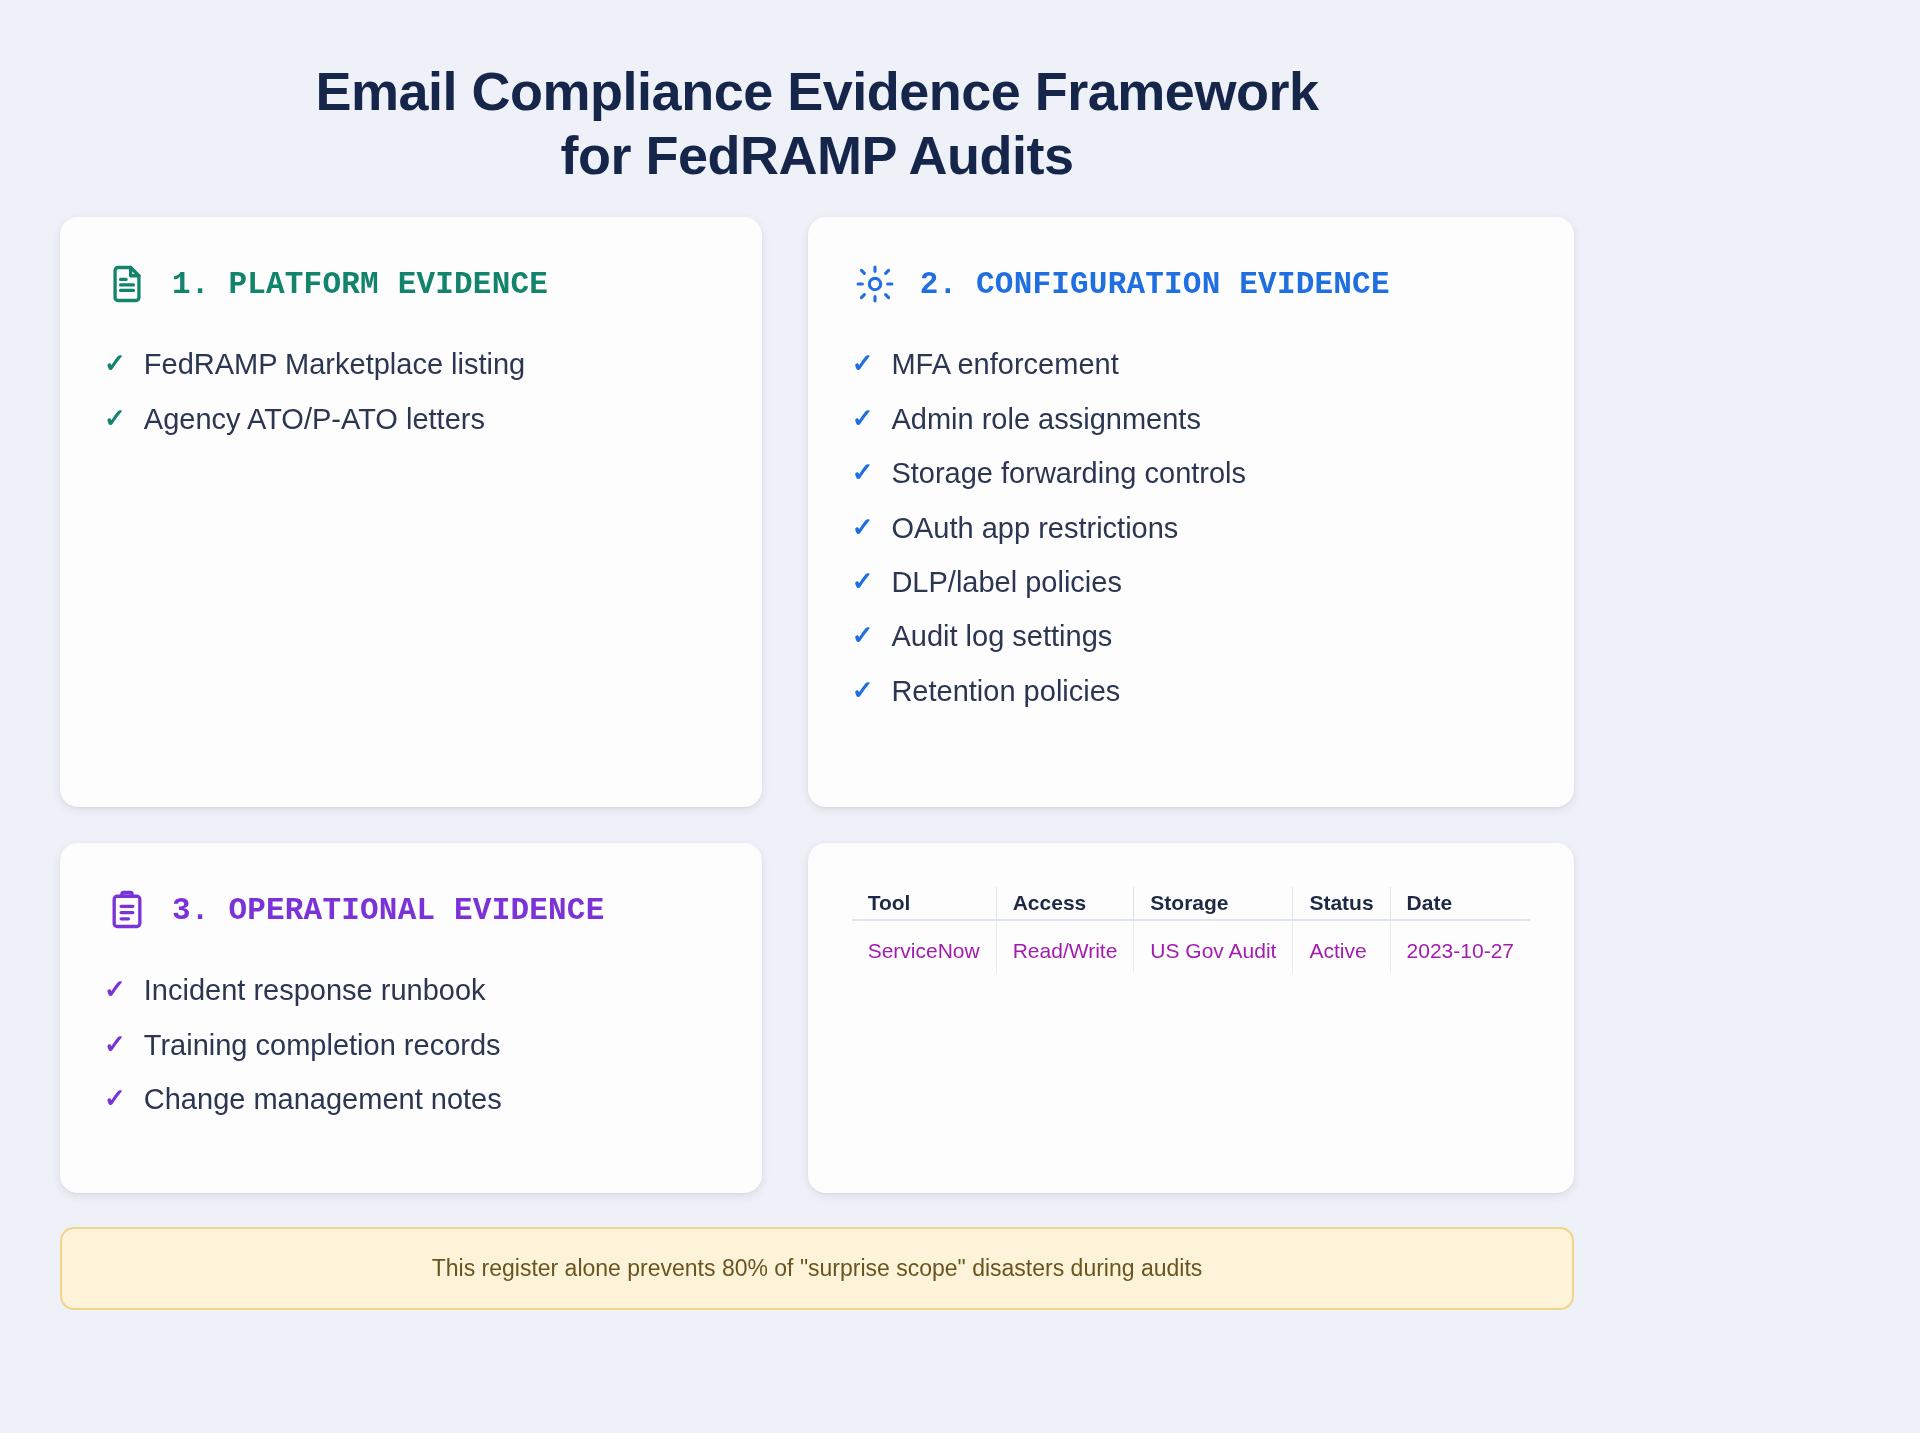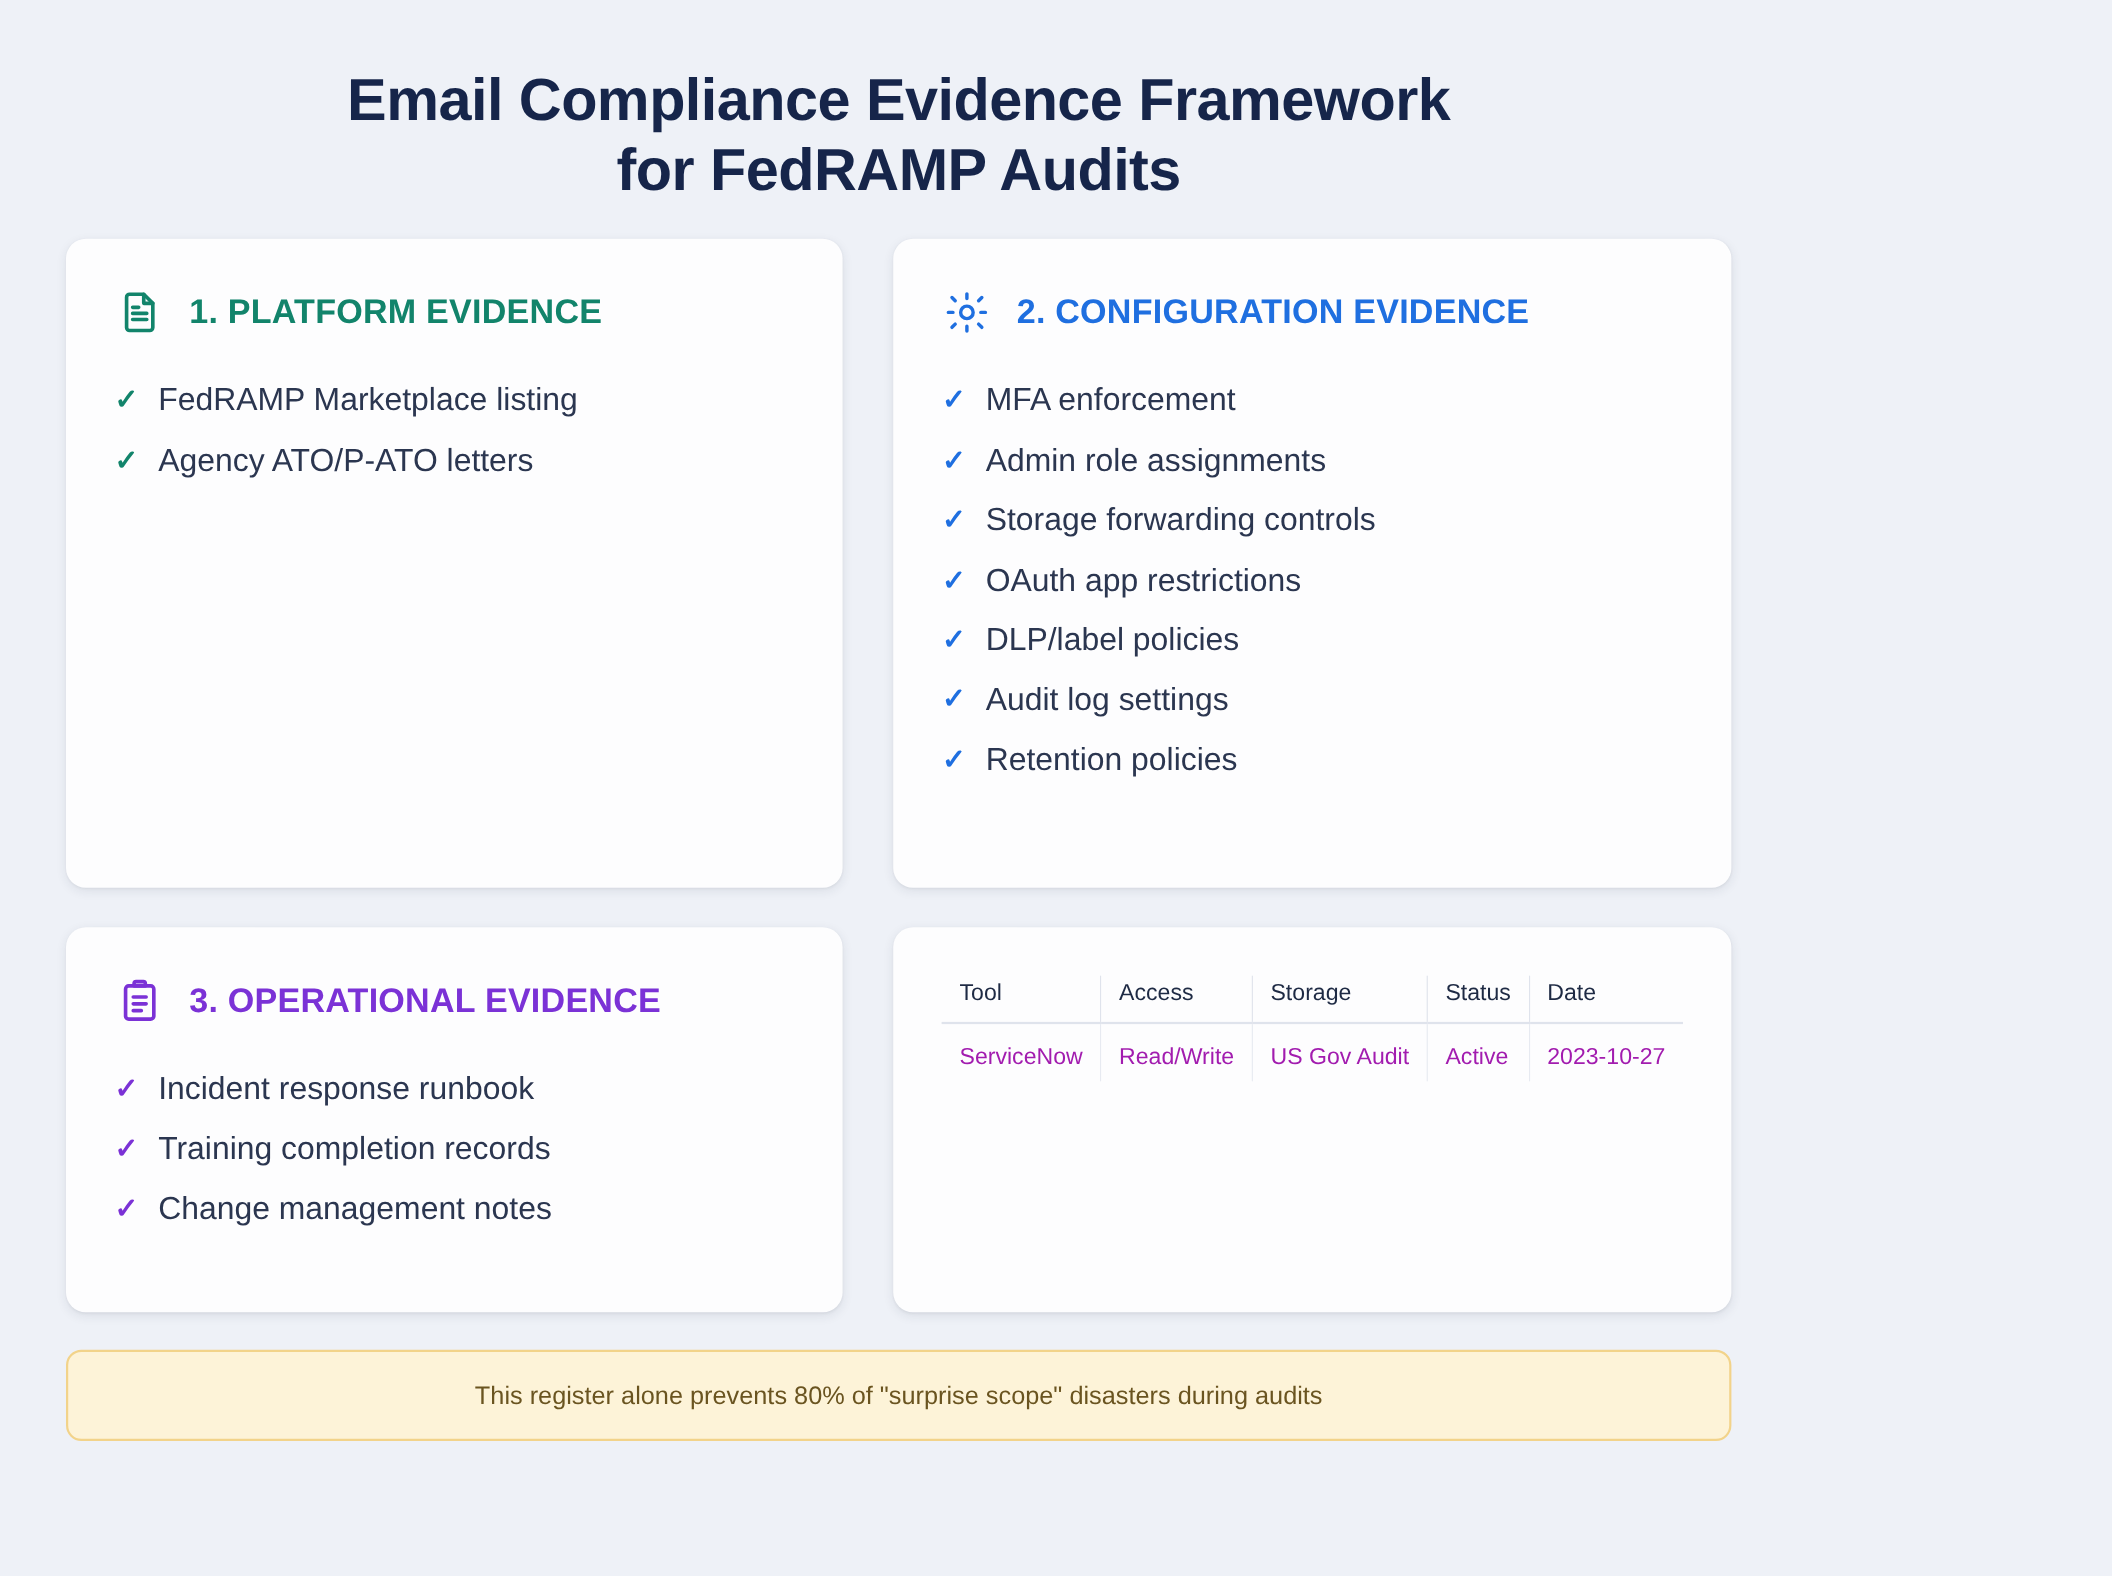--- a/index.html
+++ b/index.html
@@ -56,20 +56,21 @@
     height: 46px;
     flex: 0 0 46px;
     display: flex;
     align-items: center;
     justify-content: center;
   }
   .card-title {
     font-size: 31px;
     font-weight: bold;
     letter-spacing: 0.2px;
+    font-family: Liberation Mono, monospace;
   }
   .items {
     list-style: none;
     margin: 0;
     padding: 0;
   }
   .items li {
     display: flex;
     align-items: flex-start;
     gap: 18px;
@@ -89,23 +90,23 @@
   .c3 .card-title, .c3 .check { color: #7b32d6; }
   .c4 .card-title { color: #e0561c; }
 
   table.register {
     width: 100%;
     border-collapse: collapse;
     font-size: 21px;
   }
   table.register th {
     text-align: left;
-    font-weight: normal;
+    font-weight: bold;
     color: #1e2a44;
-    padding: 4px 16px 14px 16px;
+    padding: 4px 16px 4px 16px;
     border-bottom: 2px solid #dfe3ec;
     border-right: 1px solid #dfe3ec;
     white-space: nowrap;
   }
   table.register th:last-child,
   table.register td:last-child { border-right: none; }
   table.register td {
     padding: 18px 16px 10px 16px;
     color: #a21caf;
     border-right: 1px solid #e7eaf1;

